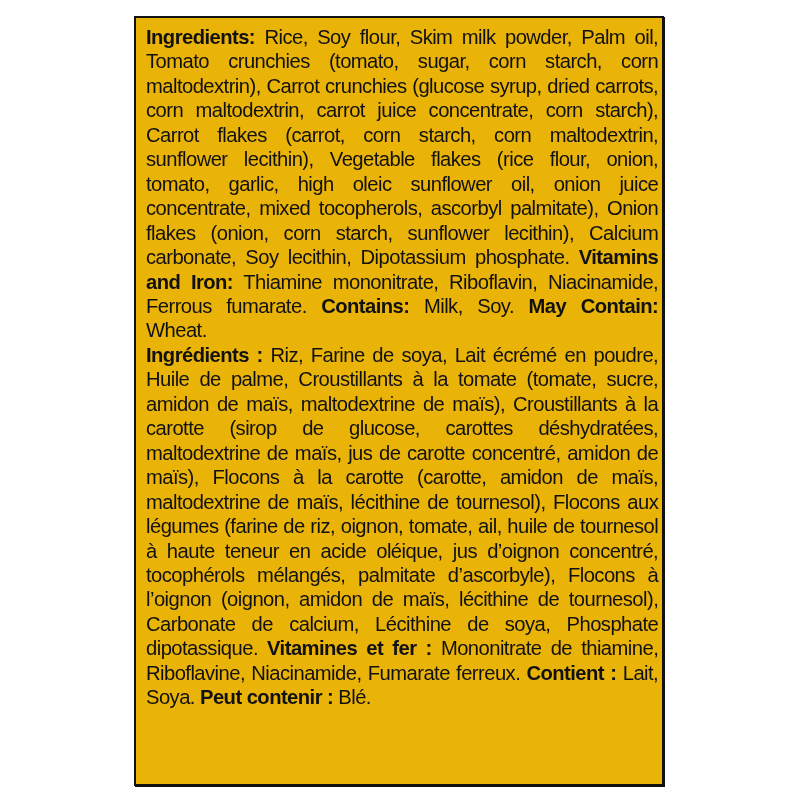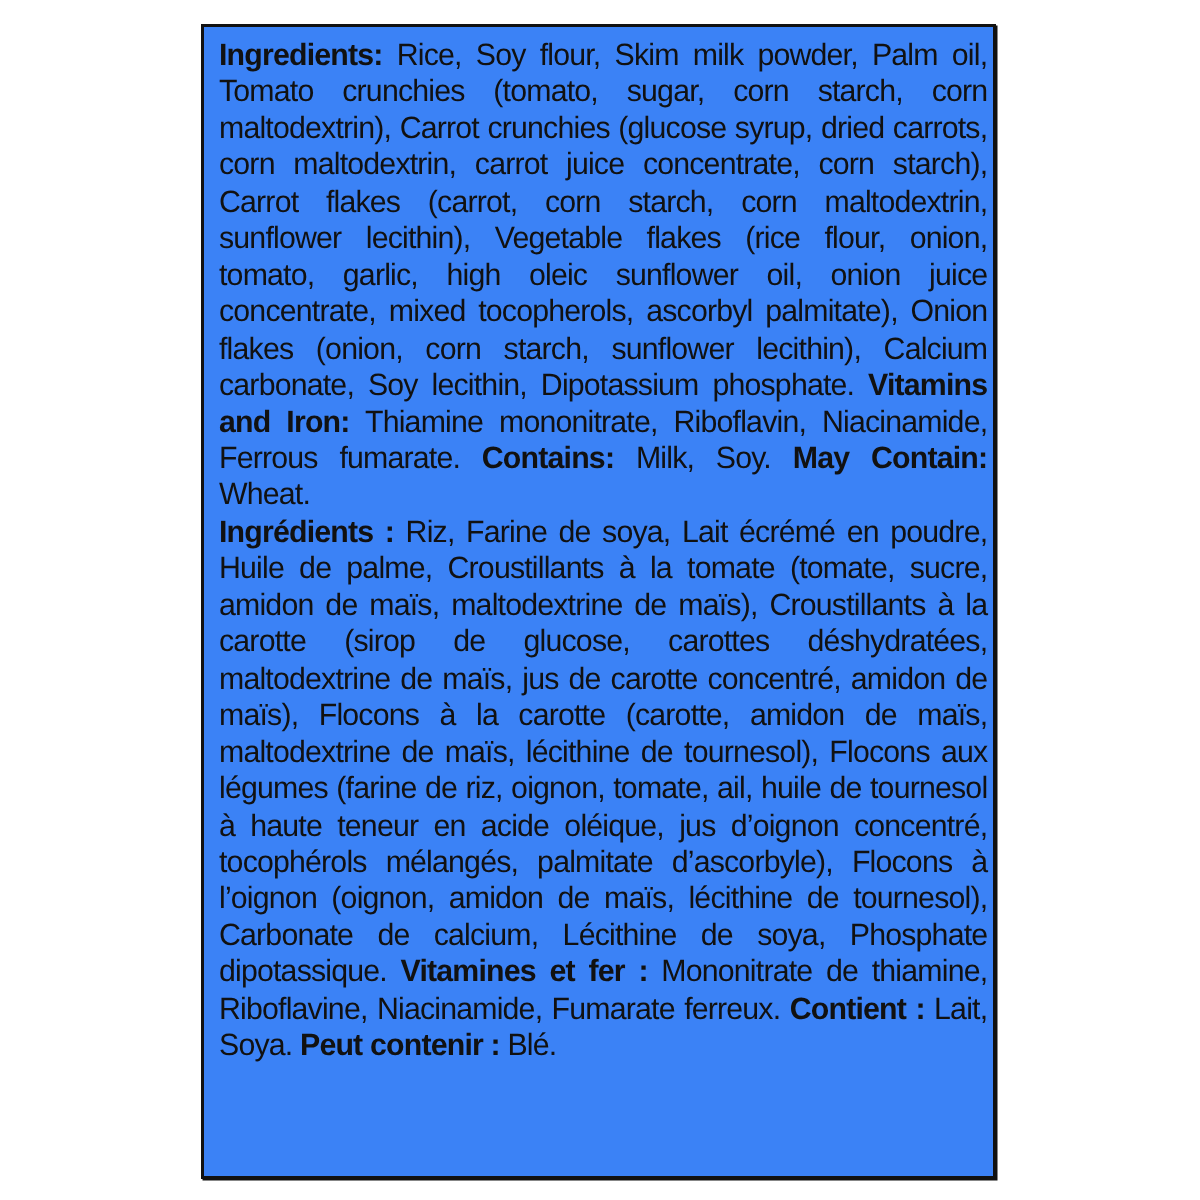--- a/index.html
+++ b/index.html
@@ -11,21 +11,21 @@
       overflow: hidden;
     }
     .label-box {
       position: absolute;
       left: 134px;
       top: 16px;
       width: 526px;
       height: 766px;
       border: 2.5px solid #111111;
       box-shadow: 1px 1px 0 #111111;
-      background: #3b82f6;
+      background: #eab308;
       box-sizing: content-box;
     }
     .label-text {
       position: absolute;
       left: 10px;
       top: 7px;
       width: 520px;
       transform: scaleX(0.985);
       transform-origin: left top;
       font-family: "Liberation Sans", sans-serif;

